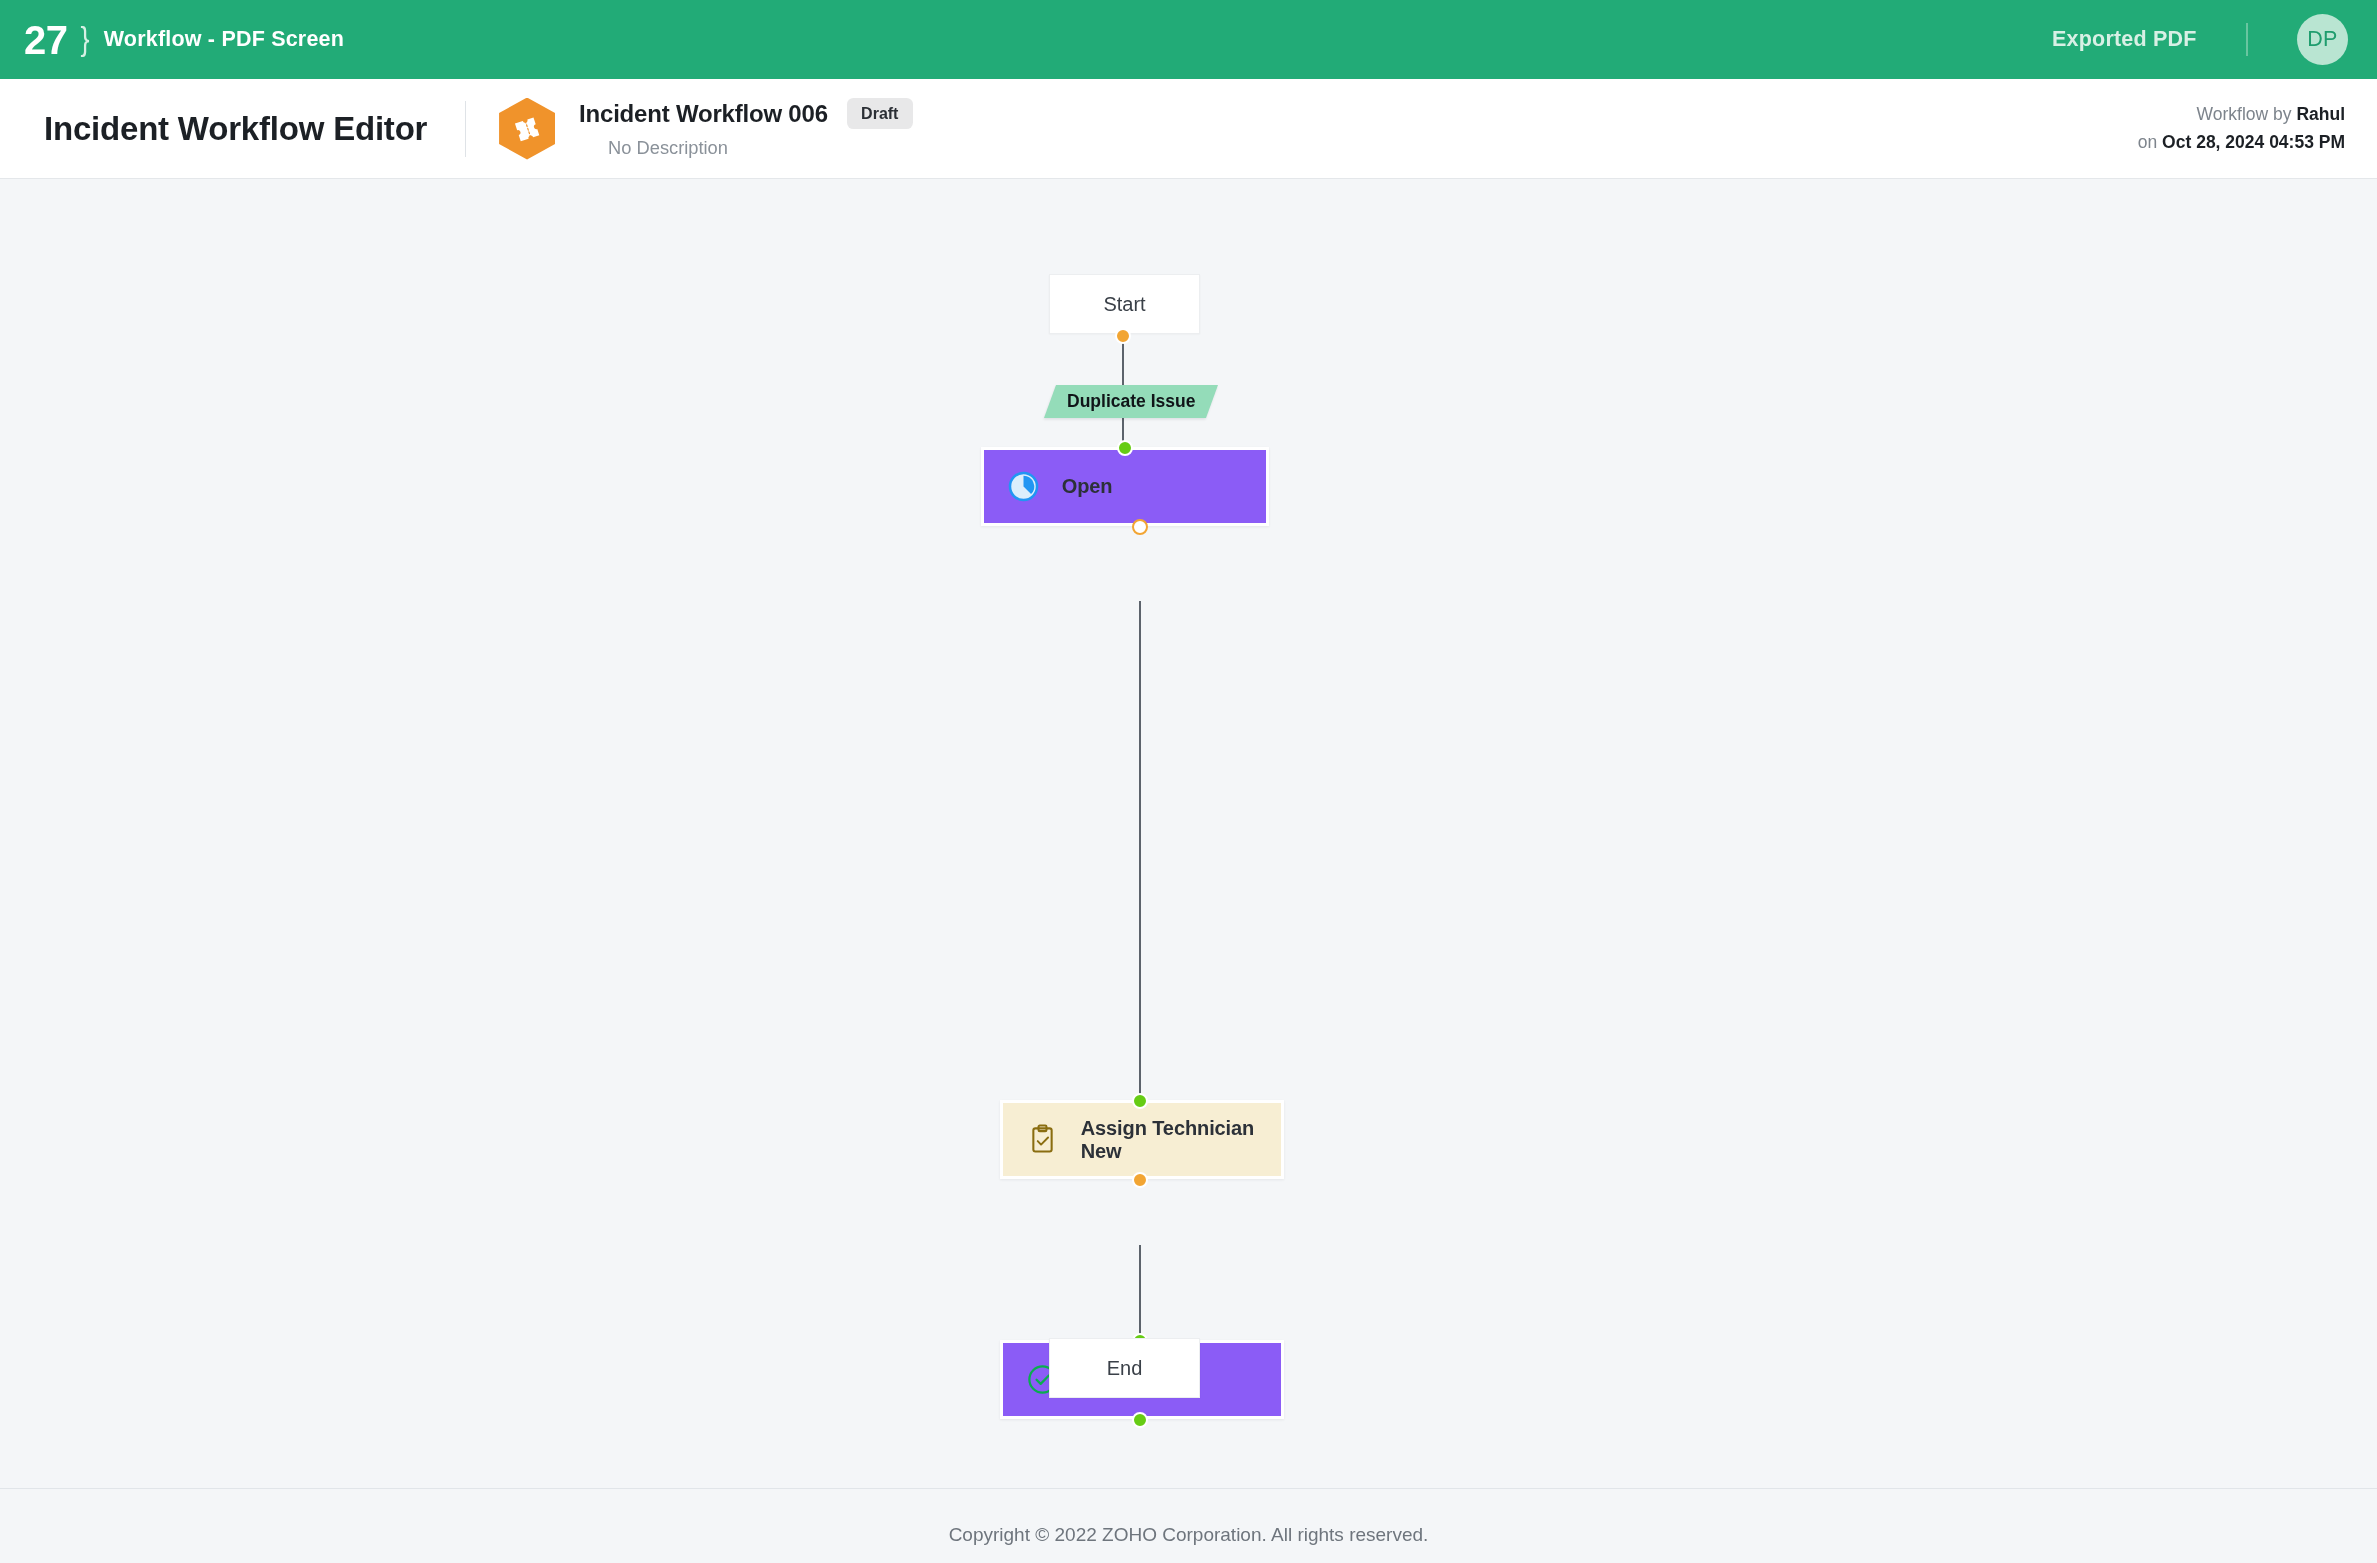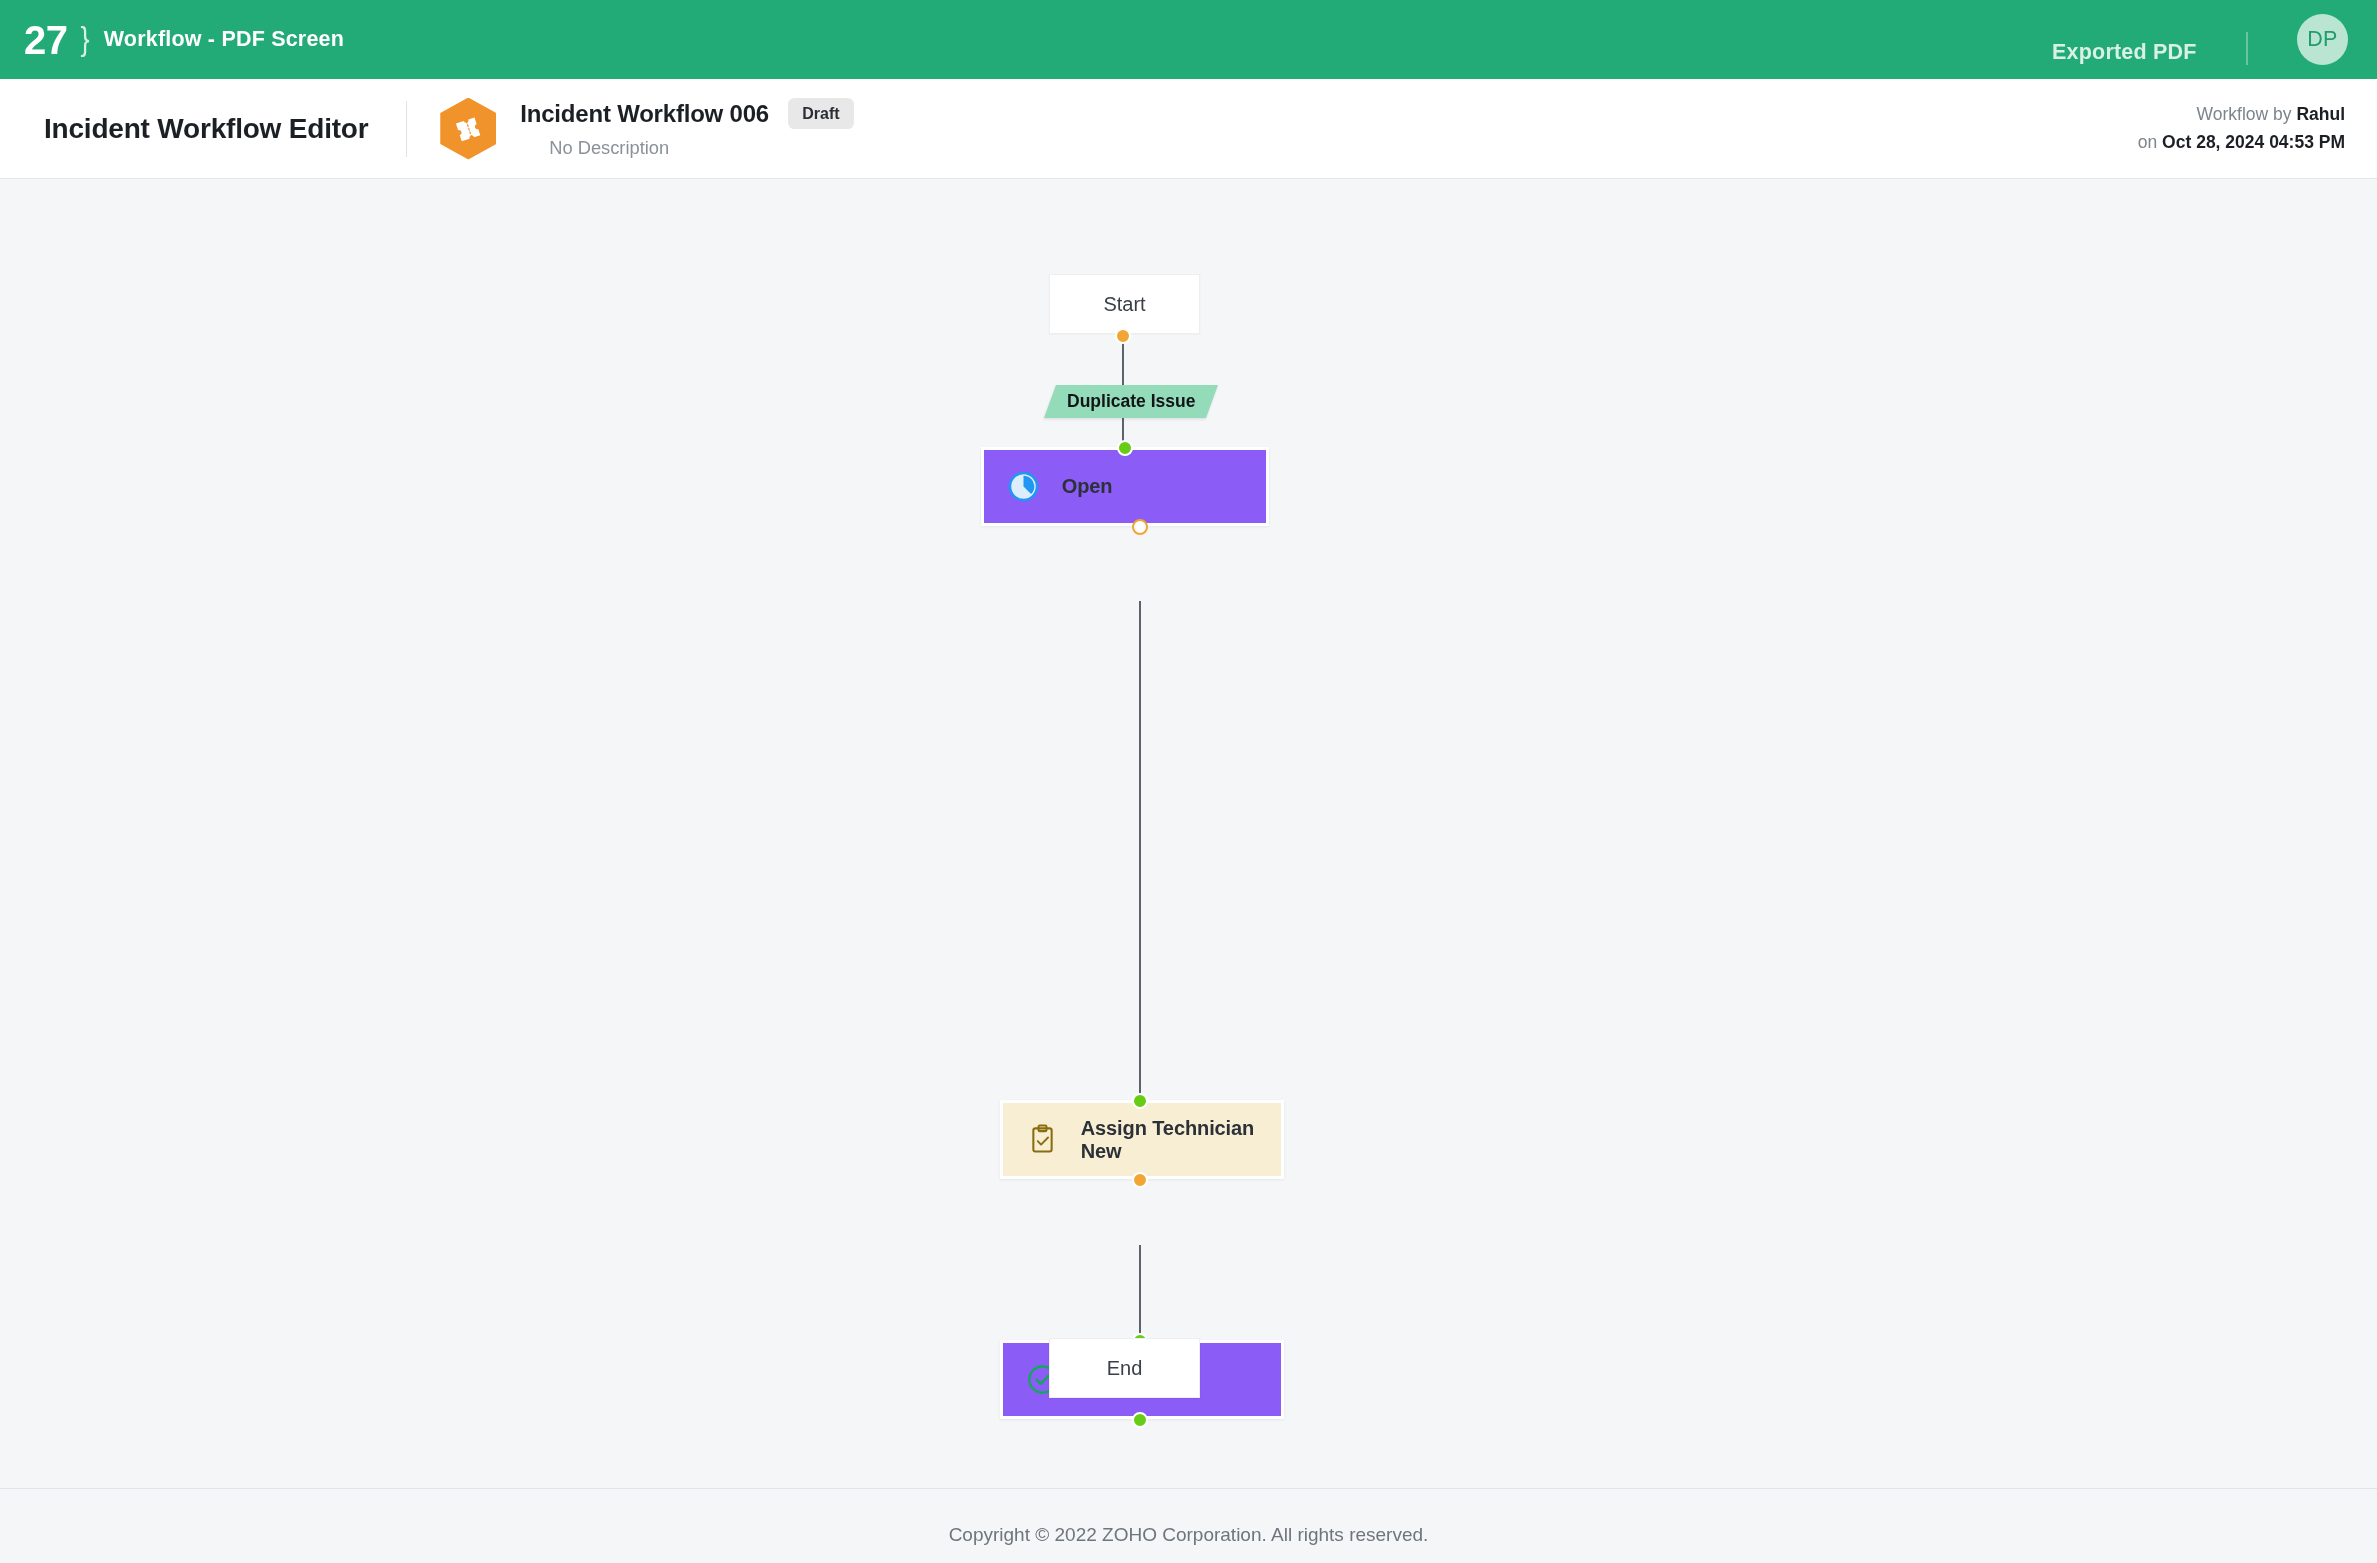--- a/index.html
+++ b/index.html
@@ -49,21 +49,21 @@
   }
   .topbar-title {
     color: #ffffff;
     font-size: 21.5px;
     font-weight: 700;
     letter-spacing: 0.2px;
   }
   .topbar-right {
     margin-left: auto;
     display: flex;
-    align-items: flex-end;
+    align-items: center;
     gap: 24px;
   }
   .exported-label {
     color: #d8f0e5;
     font-size: 21.5px;
     font-weight: 700;
     letter-spacing: 0.2px;
   }
   .topbar-divider {
     width: 1.6px;
@@ -92,21 +92,21 @@
     width: 2377px;
     height: 100px;
     background: #ffffff;
     border-bottom: 0.8px solid #e4e7ea;
     box-sizing: border-box;
     display: flex;
     align-items: center;
     padding: 0 32px 0 44px;
   }
   .editor-title {
-    font-size: 28px;
+    font-size: 33px;
     font-weight: 700;
     color: #1c2025;
     letter-spacing: -0.2px;
   }
   .vrule {
     width: 0.8px;
     height: 56px;
     background: #dfe3e7;
     margin: 0 33px 0 38px;
   }

